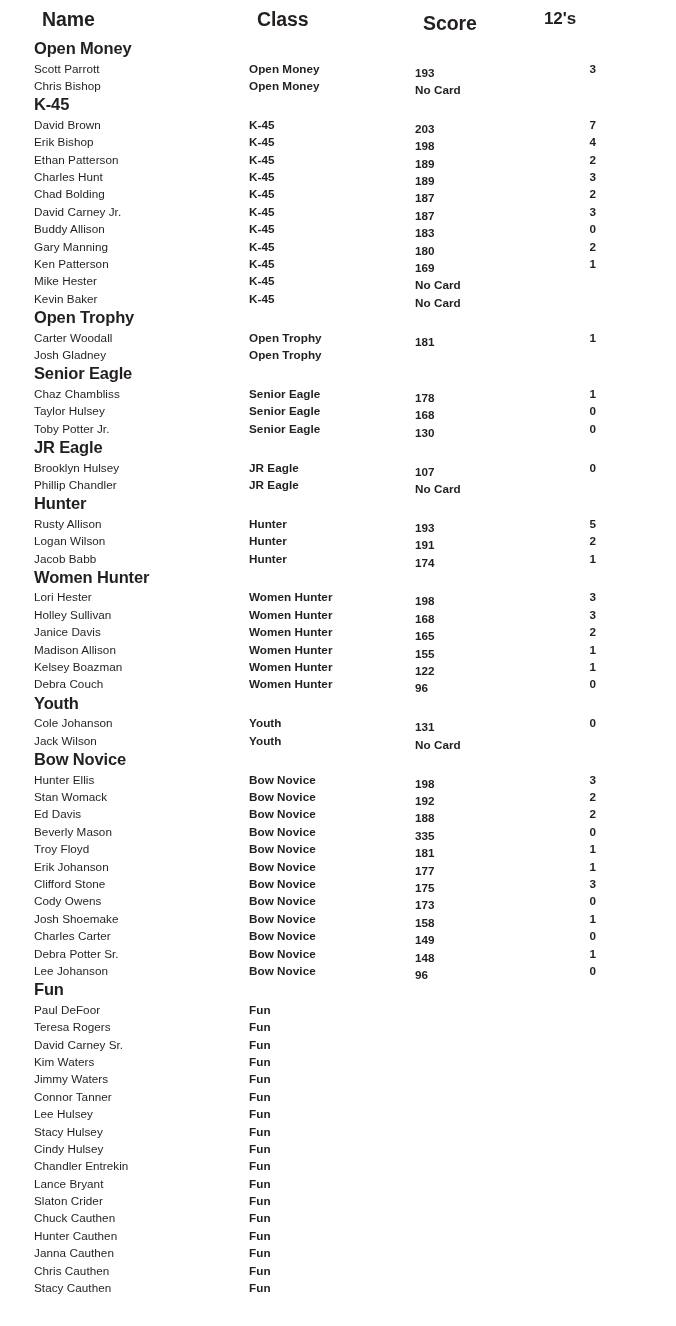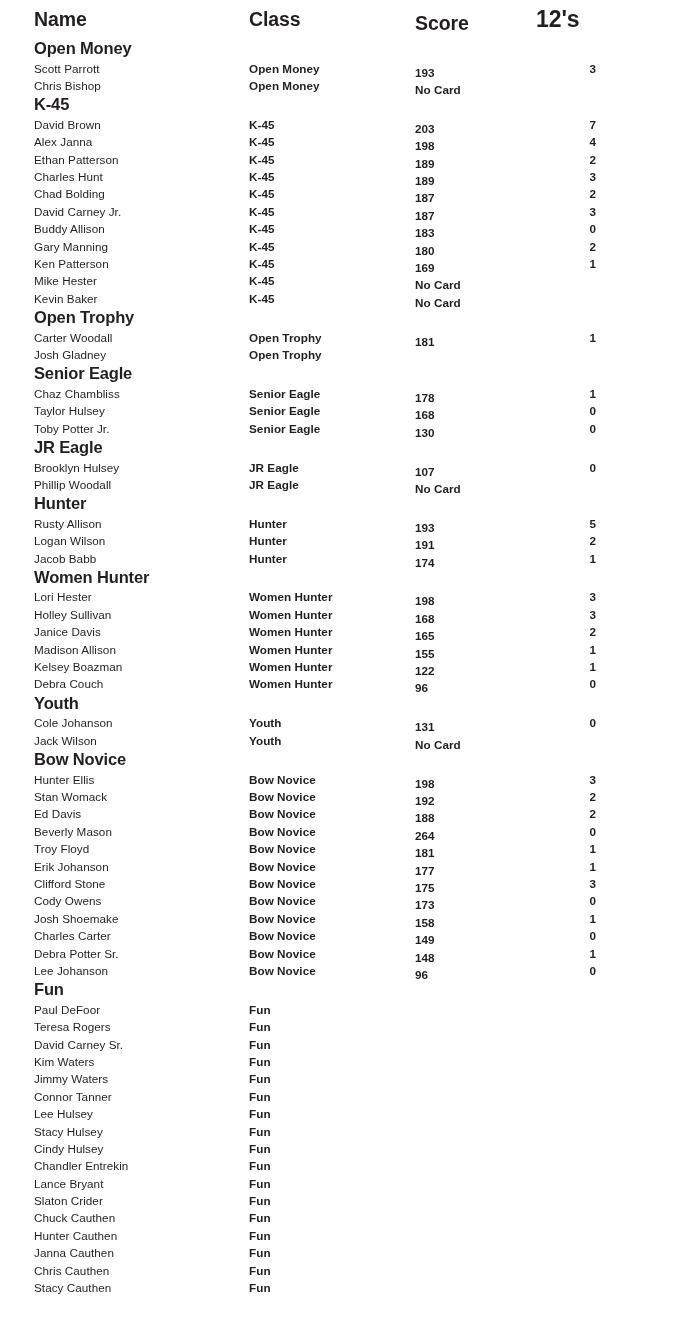--- a/index.html
+++ b/index.html
@@ -39,33 +39,34 @@
   .c-class  { position: absolute; left: 249px; top: 0; }
   .c-score  { position: absolute; left: 415px; top: 4px; }
   .c-twelve { position: absolute; left: 516px; top: 0; width: 80px; text-align: right; }
 
   
   .header-row {
     position: relative;
     height: 38px;
     line-height: 38px;
     white-space: nowrap;
+    margin-left: 8px;
   }
   .header-row .c-name,
   .header-row .c-class,
   .header-row .c-score {
     font-size: 19.5px;
     font-weight: bold;
     letter-spacing: -0.1px;
   }
   .header-row .c-twelve {
     left: 536px;
     width: 80px;
     text-align: left;
-    font-size: 23px;
+    font-size: 17px;
     font-weight: bold;
     letter-spacing: -0.1px;
   }
 
   
   .section-head {
     position: relative;
     height: 21.5px;
     line-height: 21.5px;
     white-space: nowrap;
@@ -124,21 +125,21 @@
         <div class="section-head">
           <span class="c-name">K-45</span>
         </div>
         <div class="row data-row">
           <span class="c-name">David Brown</span>
           <span class="c-class">K-45</span>
           <span class="c-score">203</span>
           <span class="c-twelve">7</span>
         </div>
         <div class="row data-row">
-          <span class="c-name">Alex Janna</span>
+          <span class="c-name">Erik Bishop</span>
           <span class="c-class">K-45</span>
           <span class="c-score">198</span>
           <span class="c-twelve">4</span>
         </div>
         <div class="row data-row">
           <span class="c-name">Ethan Patterson</span>
           <span class="c-class">K-45</span>
           <span class="c-score">189</span>
           <span class="c-twelve">2</span>
         </div>
@@ -225,21 +226,21 @@
         <div class="section-head">
           <span class="c-name">JR Eagle</span>
         </div>
         <div class="row data-row">
           <span class="c-name">Brooklyn Hulsey</span>
           <span class="c-class">JR Eagle</span>
           <span class="c-score">107</span>
           <span class="c-twelve">0</span>
         </div>
         <div class="row data-row">
-          <span class="c-name">Phillip Woodall</span>
+          <span class="c-name">Phillip Chandler</span>
           <span class="c-class">JR Eagle</span>
           <span class="c-score">No Card</span>
         </div>
         <div class="section-head">
           <span class="c-name">Hunter</span>
         </div>
         <div class="row data-row">
           <span class="c-name">Rusty Allison</span>
           <span class="c-class">Hunter</span>
           <span class="c-score">193</span>
@@ -327,21 +328,21 @@
         </div>
         <div class="row data-row">
           <span class="c-name">Ed Davis</span>
           <span class="c-class">Bow Novice</span>
           <span class="c-score">188</span>
           <span class="c-twelve">2</span>
         </div>
         <div class="row data-row">
           <span class="c-name">Beverly Mason</span>
           <span class="c-class">Bow Novice</span>
-          <span class="c-score">264</span>
+          <span class="c-score">335</span>
           <span class="c-twelve">0</span>
         </div>
         <div class="row data-row">
           <span class="c-name">Troy Floyd</span>
           <span class="c-class">Bow Novice</span>
           <span class="c-score">181</span>
           <span class="c-twelve">1</span>
         </div>
         <div class="row data-row">
           <span class="c-name">Erik Johanson</span>

